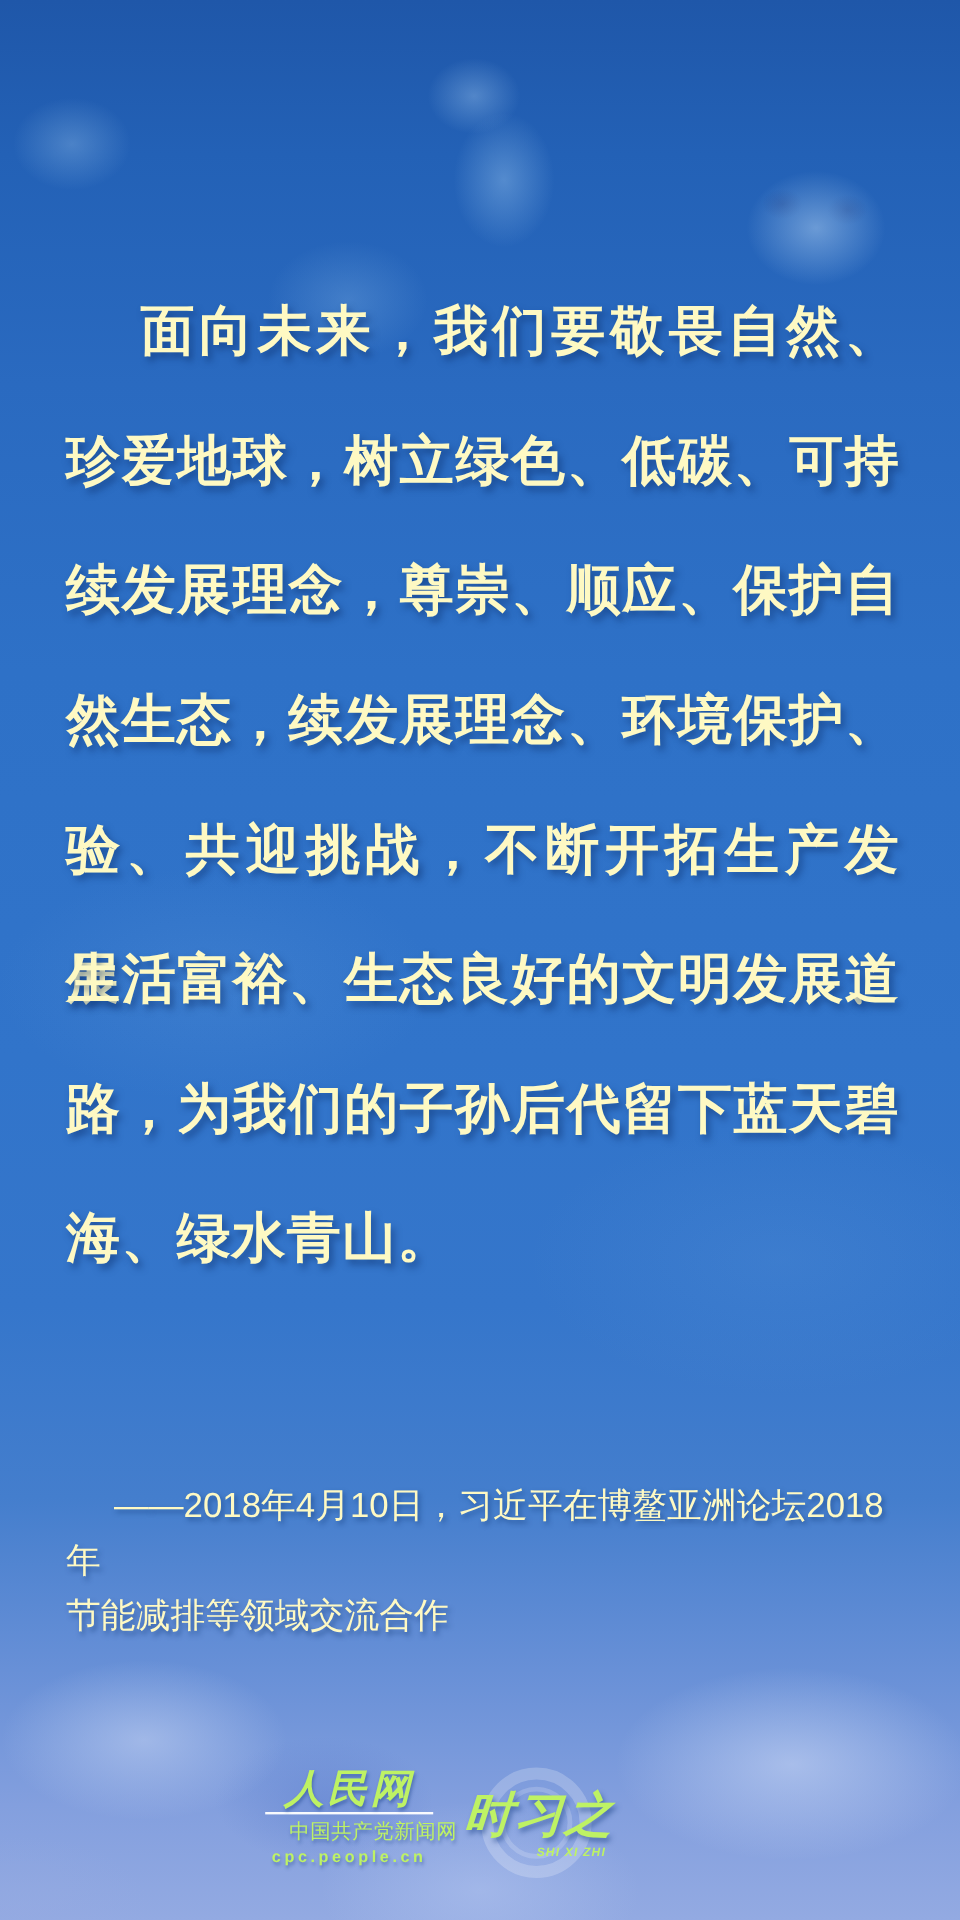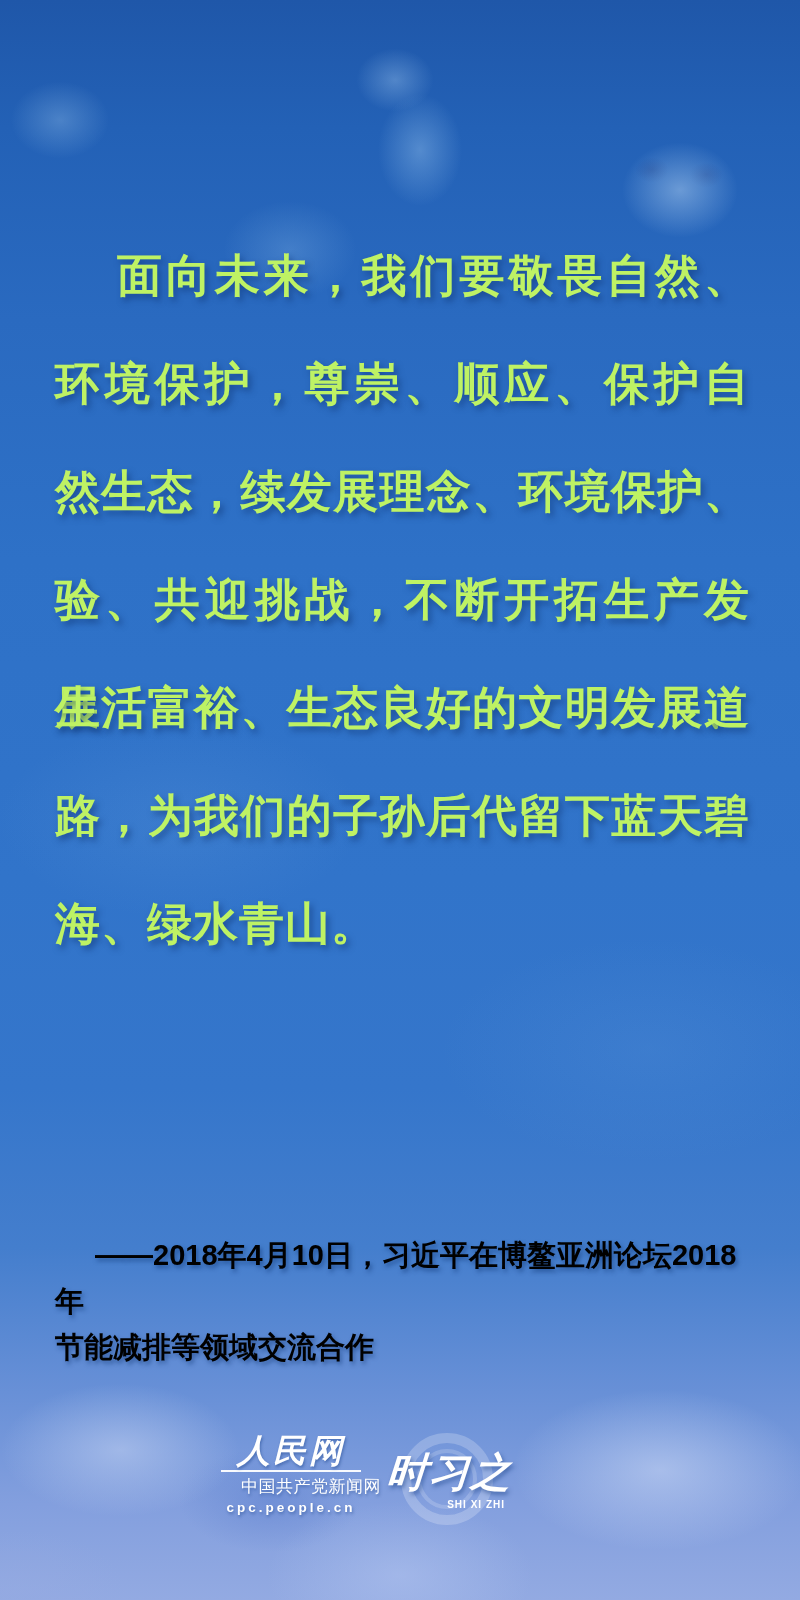--- a/index.html
+++ b/index.html
@@ -36,45 +36,44 @@
       radial-gradient(ellipse 130px 75px at 270px 1500px, rgba(90,125,205,.45), transparent 70%),
       
       linear-gradient(180deg,
         #1f57a9 0%, #2361b6 8%, #2a6ac0 20%, #2e71c7 35%,
         #3174ca 55%, #3576cb 68%, #447ecd 78%, #6890d7 87%,
         #839fde 94%, #93aae2 100%);
   }
   
   .quote {
     position:absolute; top:222px; left:55px; right:50px;
-    color:#bef264;
+    color:#fef9c3;
   }
   .qline {
     font-size:45px; font-weight:bold;
     line-height:108px; height:108px;
     letter-spacing:1px;
     text-shadow:3px 4px 6px rgba(12,50,112,.55);
     text-align:justify;
   }
   .qline.fill  { text-align-last:justify; }
   .qline.first { padding-left:62px; }
   .qline.last  { text-align:left; text-align-last:left; }
   
   .attribution {
     position:absolute; top:1232px; left:55px; right:48px;
-    color:#000000; font-size:29px; line-height:46px;
+    color:#fef9c3; font-size:29px; line-height:46px;
     text-shadow:2px 3px 4px rgba(12,50,112,.5);
-    font-weight:bold;
   }
   .attr-line1 { text-indent:40px; }
   
   .footer {
-    position:absolute; top:1433px; left:0; width:728px;
+    position:absolute; top:1473px; left:0; width:728px;
     display:flex; justify-content:center; align-items:flex-start;
-    gap:26px; color:#ffffff;
+    gap:26px; color:#bef264;
   }
   .pd-block { width:140px; text-align:center;
     text-shadow:1px 2px 3px rgba(20,60,130,.45); }
   .pd-script {
     font-family:"DejaVu Serif", serif;
     font-style:italic; font-weight:bold;
     font-size:33px; line-height:36px; letter-spacing:3px;
   }
   .pd-divider { height:2px; background:rgba(255,255,255,.95); margin:1px 0 3px; }
   .pd-site { font-size:17px; font-weight:normal; letter-spacing:.5px; white-space:nowrap;margin-left:20px; }
@@ -93,33 +92,34 @@
   .brand-text {
     position:relative;
     font-size:40px; font-weight:bold; font-style:italic;
     transform:skewX(-4deg);
     letter-spacing:2px;
     text-shadow:2px 3px 4px rgba(20,60,130,.5);
     white-space:nowrap;
   }
   .brand-sub {
     position:relative;
-    font-size:10px; font-weight:bold; 
+    font-size:10px; font-weight:bold; font-style:italic;
     text-align:right; letter-spacing:1px; margin-top:-1px;
     padding-right:2px;
   }
 </style>
 </head>
 <body>
 
 <div class="bg"></div>
 
 <div class="quote">
   <div class="qline first fill">面向未来，我们要敬畏自然、</div>
-  <div class="qline fill">环境保护，尊崇、顺应、保护自</div>
+  <div class="qline fill">珍爱地球，树立绿色、低碳、可持</div>
+  <div class="qline fill">续发展理念，尊崇、顺应、保护自</div>
   <div class="qline fill">然生态，续发展理念、环境保护、</div>
   <div class="qline fill">验、共迎挑战，不断开拓生产发展、</div>
   <div class="qline fill">生活富裕、生态良好的文明发展道</div>
   <div class="qline fill">路，为我们的子孙后代留下蓝天碧</div>
   <div class="qline last">海、绿水青山。</div>
 </div>
 
 <div class="attribution">
   <div class="attr-line1">——2018年4月10日，习近平在博鳌亚洲论坛2018年</div>
   <div class="attr-line2">节能减排等领域交流合作</div>

